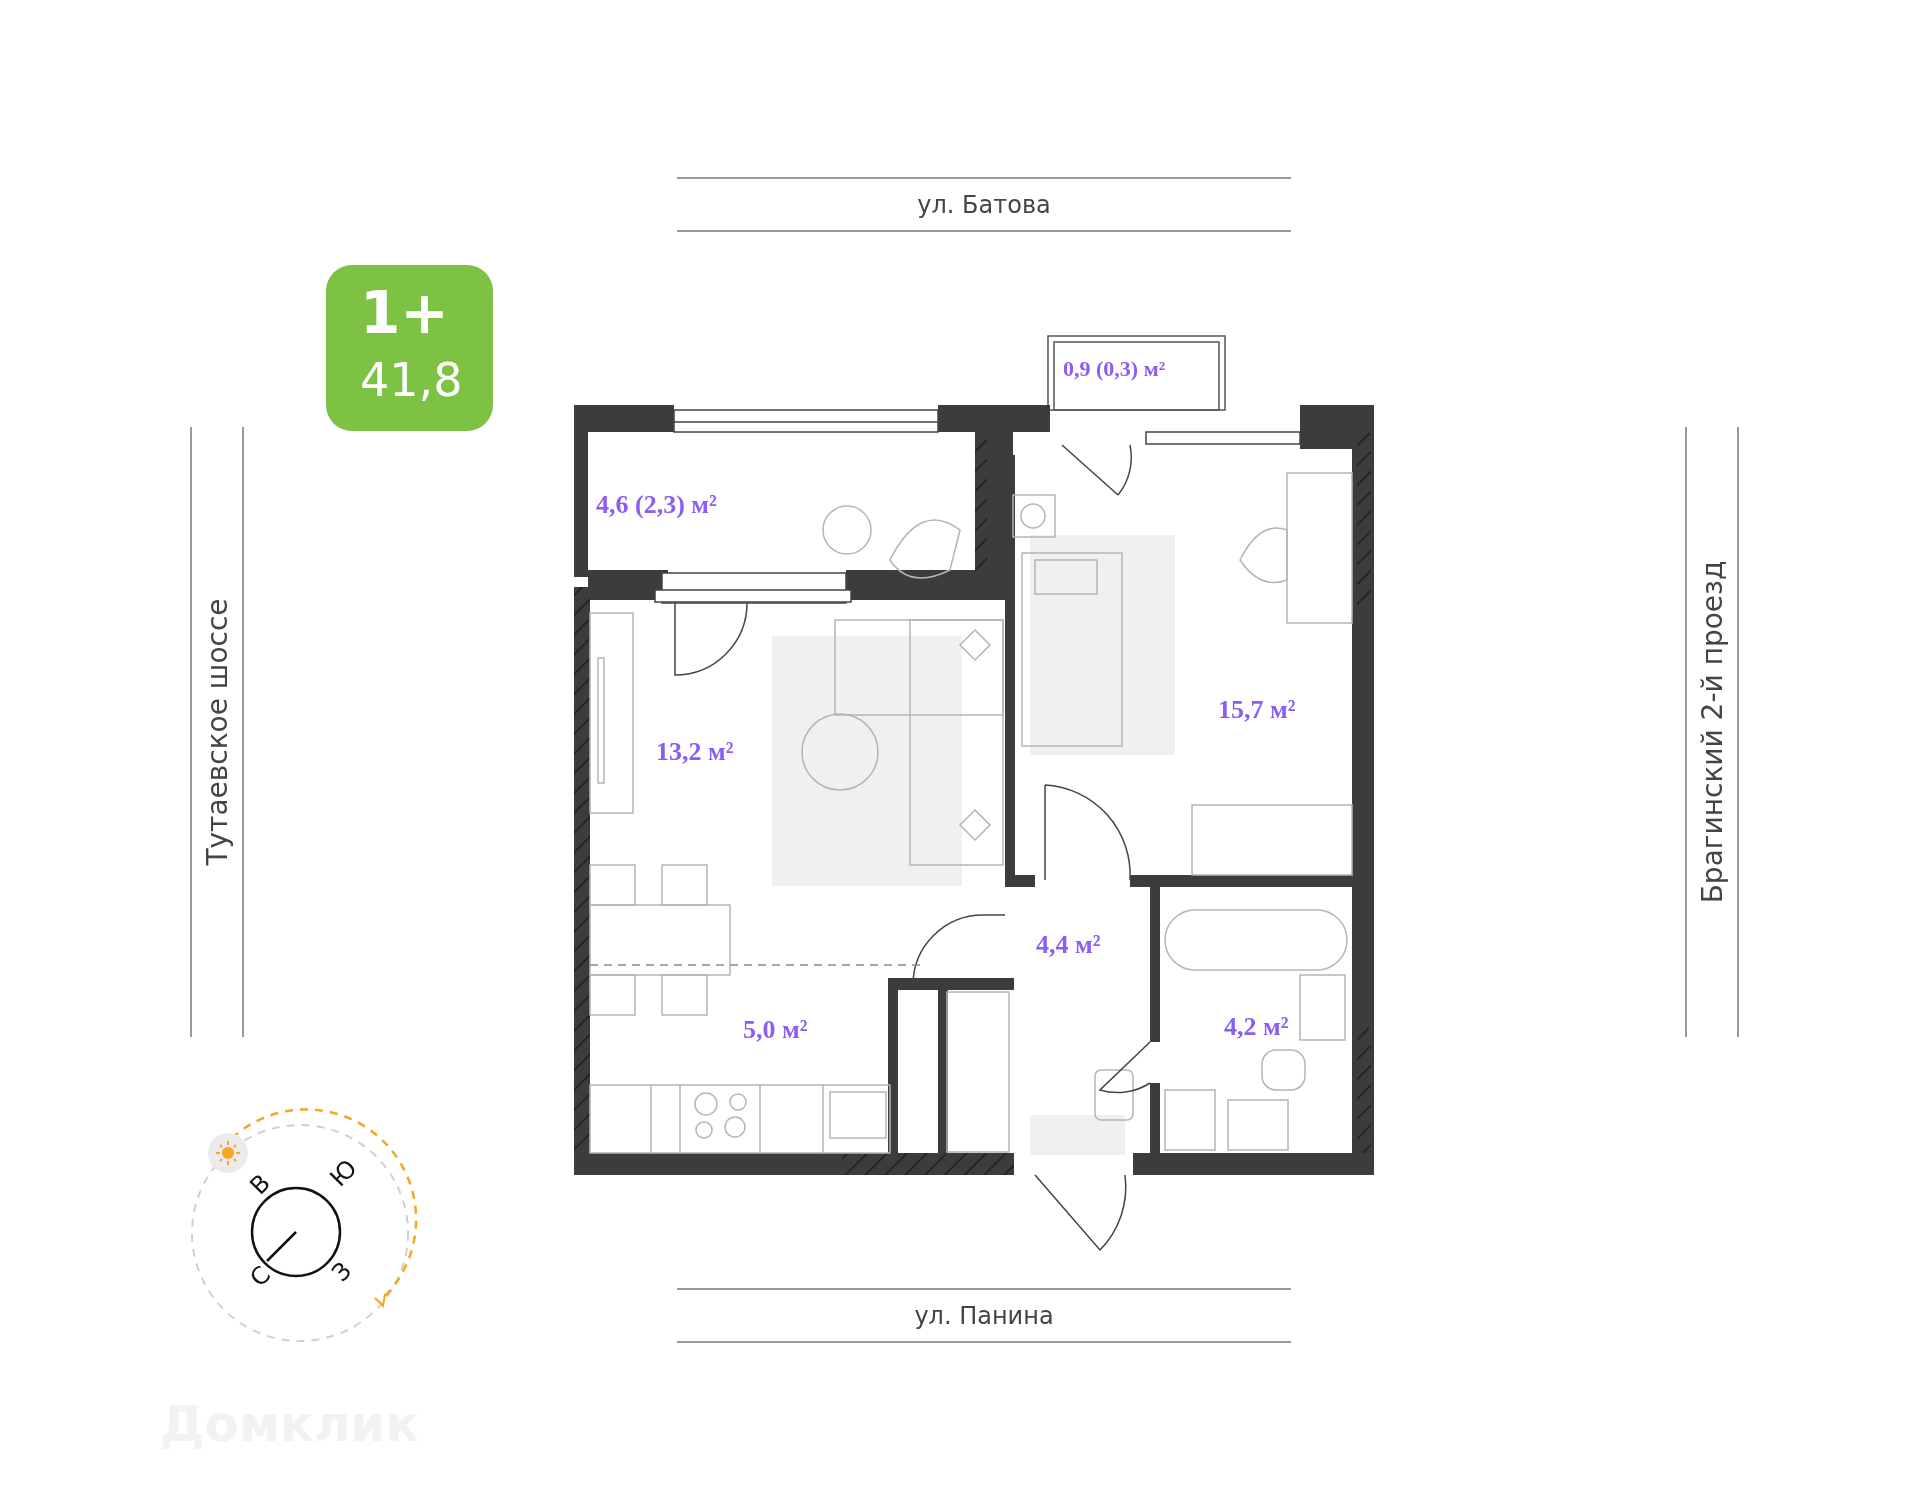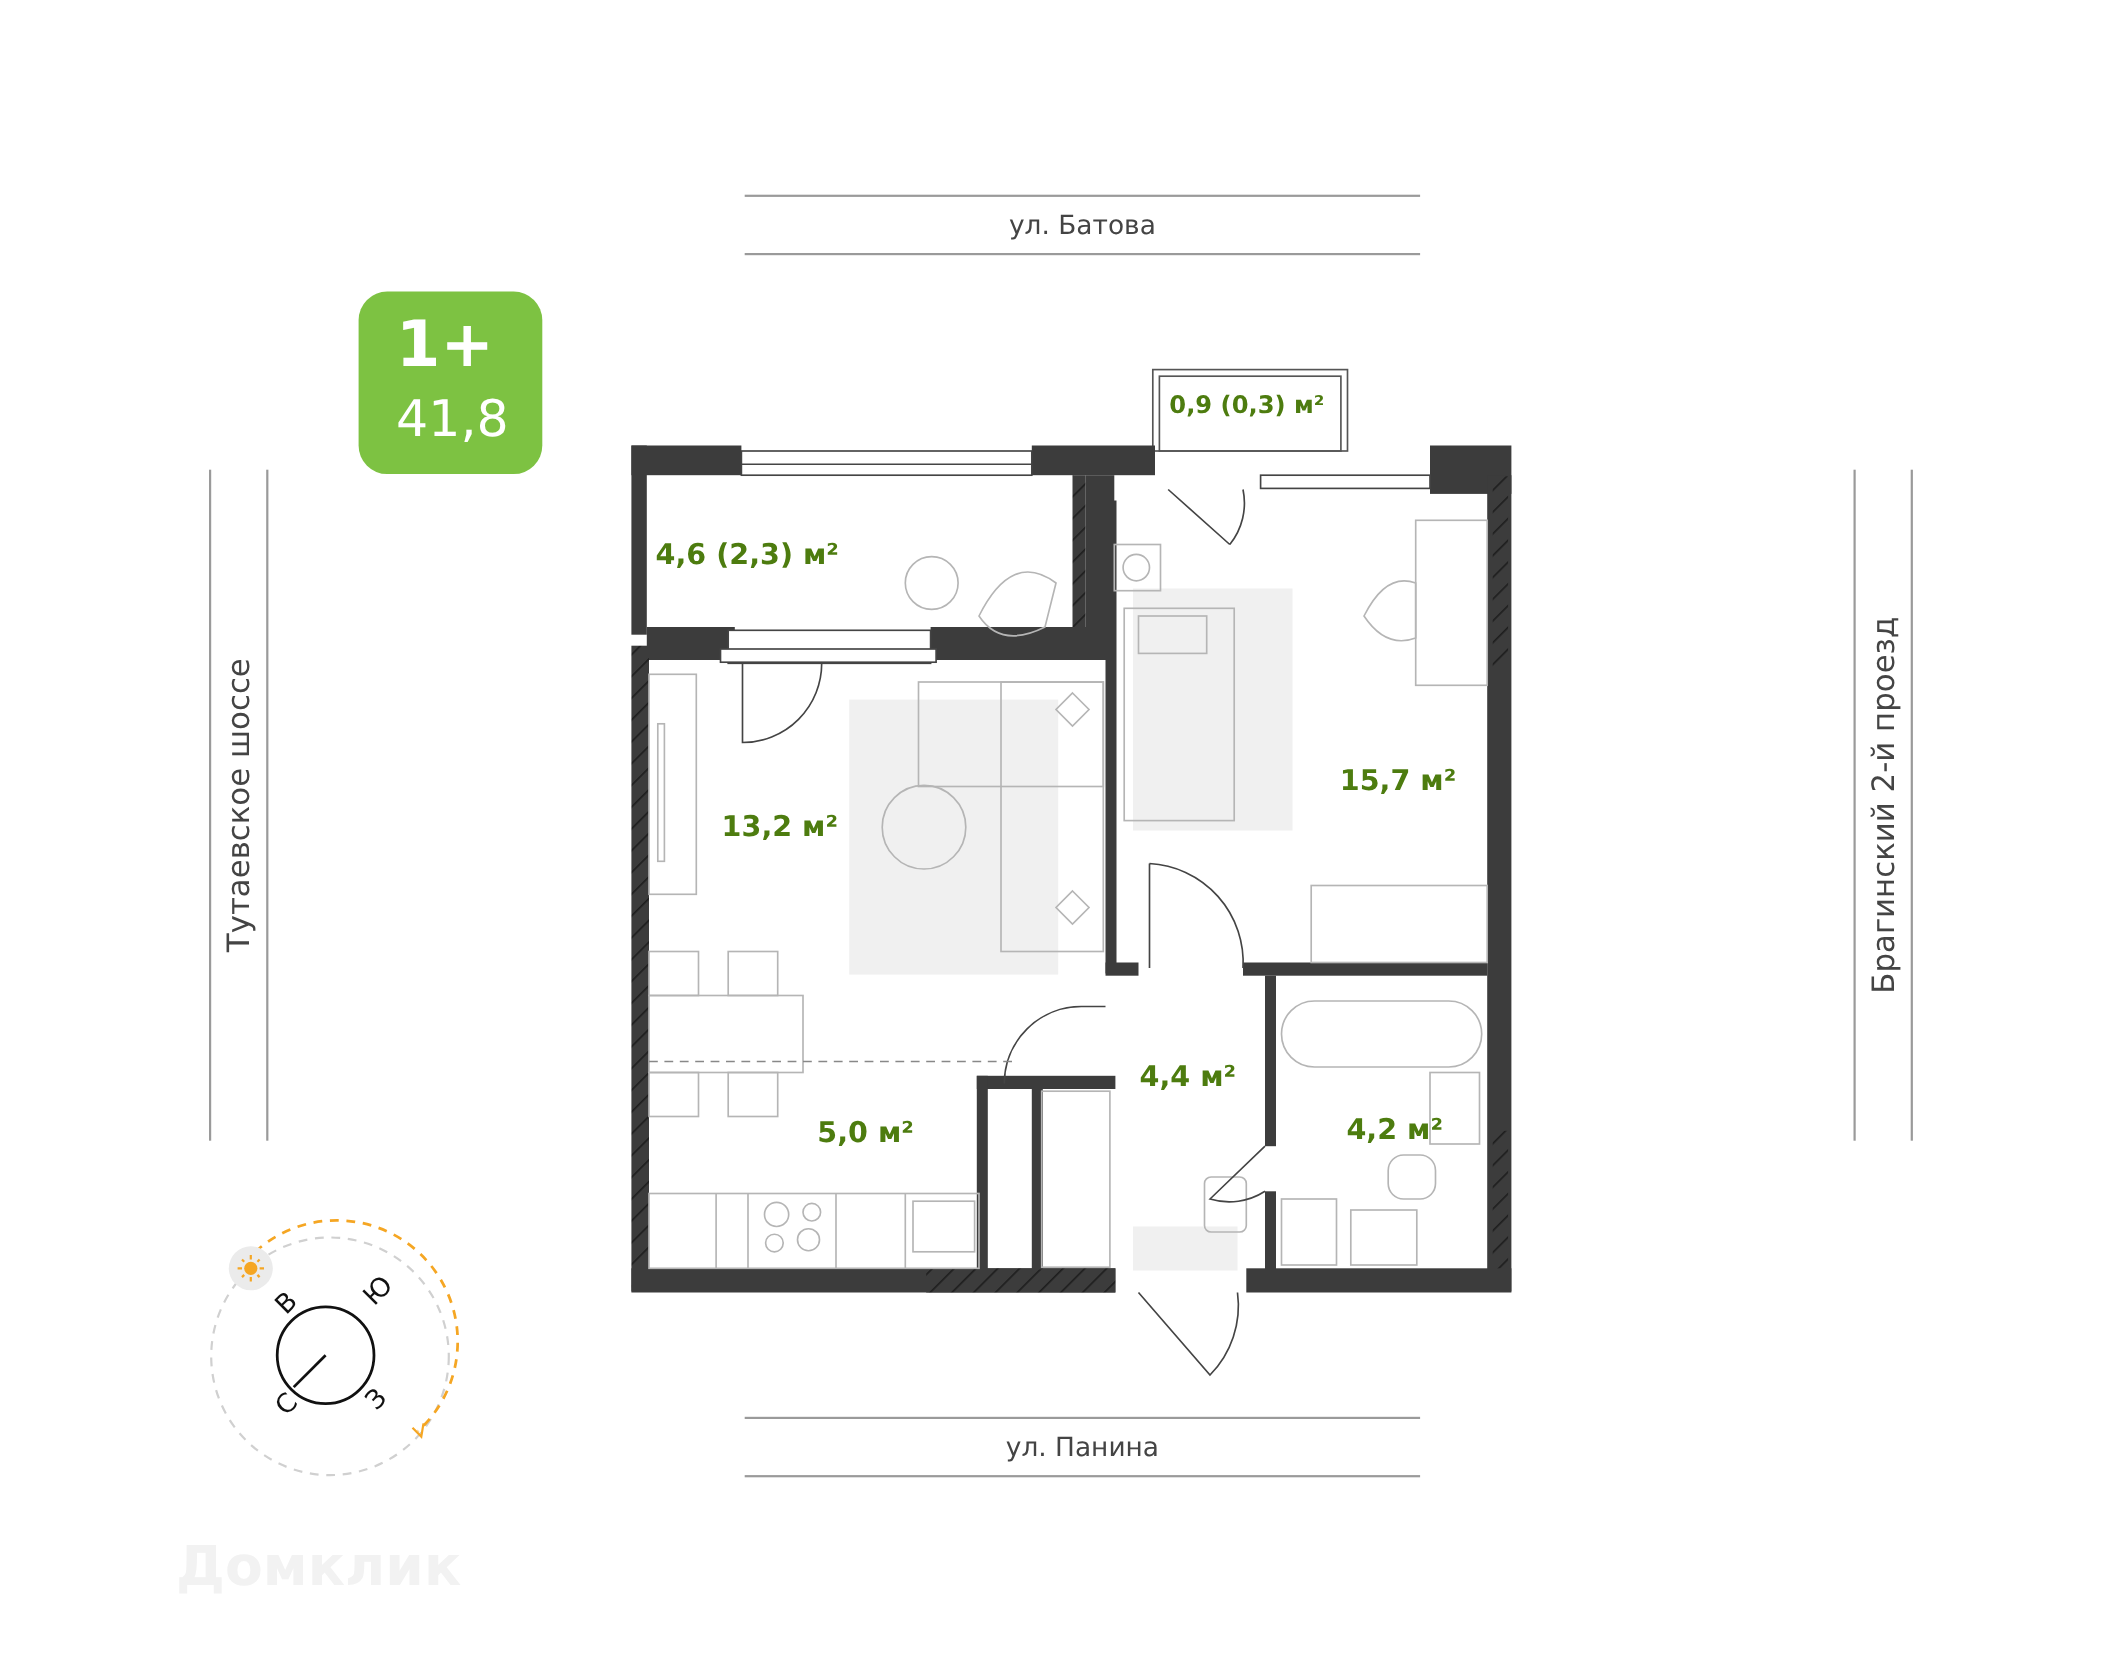--- a/index.html
+++ b/index.html
@@ -4,21 +4,21 @@
 <style>
   html, body { margin:0; padding:0; background:#ffffff; }
   body { width:1920px; height:1507px; position:relative; overflow:hidden; font-family:"DejaVu Sans", sans-serif; }
   .street-h { position:absolute; left:677px; width:614px; height:51px; border-top:2px solid #9a9a9a; border-bottom:2px solid #9a9a9a; display:flex; align-items:center; justify-content:center; color:#444; font-size:24px; }
   .street-v { position:absolute; top:427px; height:610px; width:50px; border-left:2px solid #9a9a9a; border-right:2px solid #9a9a9a; }
   .street-v span { position:absolute; left:50%; top:50%; white-space:nowrap; color:#444; font-size:28px; transform:translate(-50%,-50%) rotate(-90deg); }
   .badge { position:absolute; left:326px; top:265px; width:167px; height:166px; background:#7dc242; border-radius:26px; color:#fff; }
   .badge .rooms { position:absolute; left:34px; top:14px; font-size:58px; font-weight:bold; }
   .badge .area { position:absolute; left:34px; top:88px; font-size:46px; }
   .plan { position:absolute; left:0; top:0; }
-  .room-label { position:absolute; color:#4d7c0f; font-weight:bold; font-size:26px; white-space:nowrap; }
+  .room-label { position:absolute; color:#8b5cf6; font-weight:bold; font-size:26px; white-space:nowrap;font-family:Liberation Serif, serif; }
   .compass { position:absolute; left:180px; top:1108px; }
   .watermark { position:absolute; left:160px; top:1395px; color:#f2f2f2; font-size:50px; font-weight:bold; }
 </style>
 </head>
 <body>
 
 <div class="street-h" style="top:177px;">
   <span>ул. Батова</span>
 </div>
 <div class="street-h" style="top:1288px;">
@@ -153,21 +153,21 @@
     <path d="M1035 1175 L1100 1250 A90 90 0 0 0 1125 1175"></path>
     <path d="M1062 445 L1118 495 M1130 445 A60 60 0 0 1 1118 495"></path>
     <line x1="590" y1="965" x2="925" y2="965" stroke-dasharray="8 6" stroke="#888"></line>
   </g>
 </svg>
 
 <div class="room-label" style="left:596px; top:490px;">4,6 (2,3) м²</div>
 <div class="room-label" style="left:1063px; top:356px; font-size:22px;">0,9 (0,3) м²</div>
 <div class="room-label" style="left:636px; top:737px;margin-left:20px;">13,2 м²</div>
 <div class="room-label" style="left:1218px; top:695px;">15,7 м²</div>
-<div class="room-label" style="left:1036px; top:964px;">4,4 м²</div>
+<div class="room-label" style="left:1036px; top:930px;">4,4 м²</div>
 <div class="room-label" style="left:1184px; top:1012px;margin-left:40px;">4,2 м²</div>
 <div class="room-label" style="left:743px; top:1015px;">5,0 м²</div>
 
 <svg class="compass" width="250" height="250">
   <circle cx="120" cy="125" r="108" fill="none" stroke="#d0d0d0" stroke-width="2" stroke-dasharray="8 7"></circle>
   <path d="M52 30 A108 108 0 0 1 200 193" fill="none" stroke="#f5a623" stroke-width="2.5" stroke-dasharray="8 7"></path>
   <path d="M195 190 l8 8 l2 -12" fill="none" stroke="#f5a623" stroke-width="2"></path>
   <g>
     <circle cx="48" cy="45" r="20" fill="#ebebeb"></circle>
     <circle cx="48" cy="45" r="6" fill="#f5a623"></circle>

